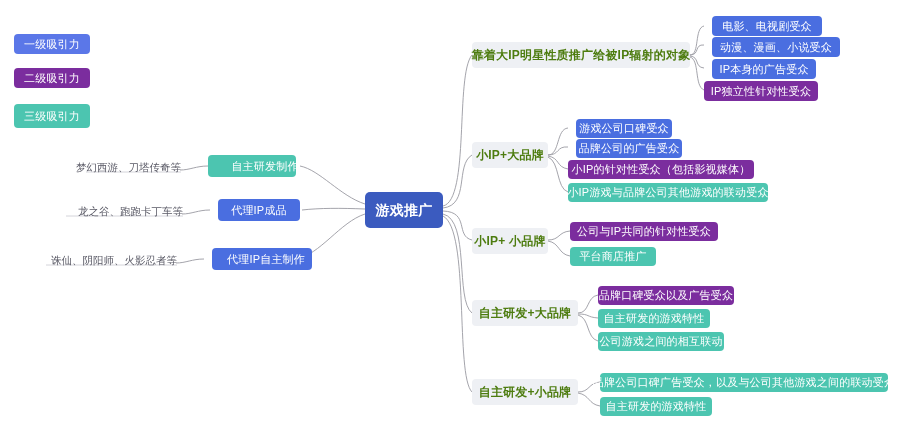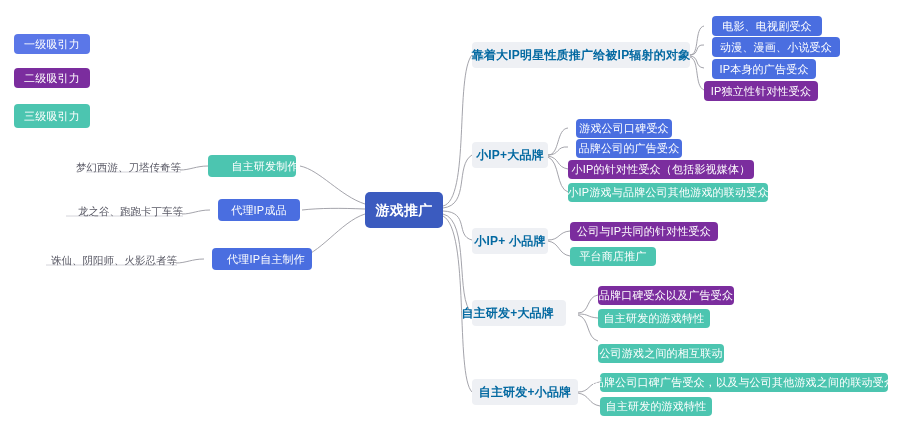--- a/index.html
+++ b/index.html
@@ -41,21 +41,21 @@
     background: #3b5bbf;
     color: #ffffff;
     font-size: 14px;
     font-weight: bold;
     border-radius: 5px;
     padding: 0 18px;
   }
   
   .node.grey {
     background: #eef0f4;
-    color: #0369a1;
+    color: #4d7c0f;
     font-size: 12px;
     font-weight: bold;
     padding: 0 12px;
   }
   
   .node.lv1 {
     background: #4a6ee0;
     color: #ffffff;
     font-size: 11px;
     padding: 0 9px;
@@ -209,30 +209,30 @@
   <div class="node grey" style="left:472px; top:228px; width:76px; height:26px;">
     <span>小IP+ 小品牌</span>
   </div>
   <div class="node lv2" style="left:570px; top:222px; width:148px; height:19px;">
     <span>公司与IP共同的针对性受众</span>
   </div>
   <div class="node lv3" style="left:570px; top:247px; width:86px; height:19px;">
     <span>平台商店推广</span>
   </div>
 
-  <div class="node grey" style="left:472px; top:300px; width:94px; height:26px;justify-content:flex-end;">
+  <div class="node grey" style="left:472px; top:300px; width:106px; height:26px;">
     <span>自主研发+大品牌</span>
   </div>
   <div class="node lv2" style="left:598px; top:286px; width:136px; height:19px;">
     <span>品牌口碑受众以及广告受众</span>
   </div>
   <div class="node lv3" style="left:598px; top:309px; width:112px; height:19px;">
     <span>自主研发的游戏特性</span>
   </div>
-  <div class="node lv3" style="left:598px; top:332px; width:126px; height:19px;margin-top:12px;">
+  <div class="node lv3" style="left:598px; top:332px; width:126px; height:19px;">
     <span>公司游戏之间的相互联动</span>
   </div>
 
   <div class="node grey" style="left:472px; top:379px; width:106px; height:26px;">
     <span>自主研发+小品牌</span>
   </div>
   <div class="node lv3" style="left:600px; top:373px; width:288px; height:19px;">
     <span>品牌公司口碑广告受众，以及与公司其他游戏之间的联动受众</span>
   </div>
   <div class="node lv3" style="left:600px; top:397px; width:112px; height:19px;">

